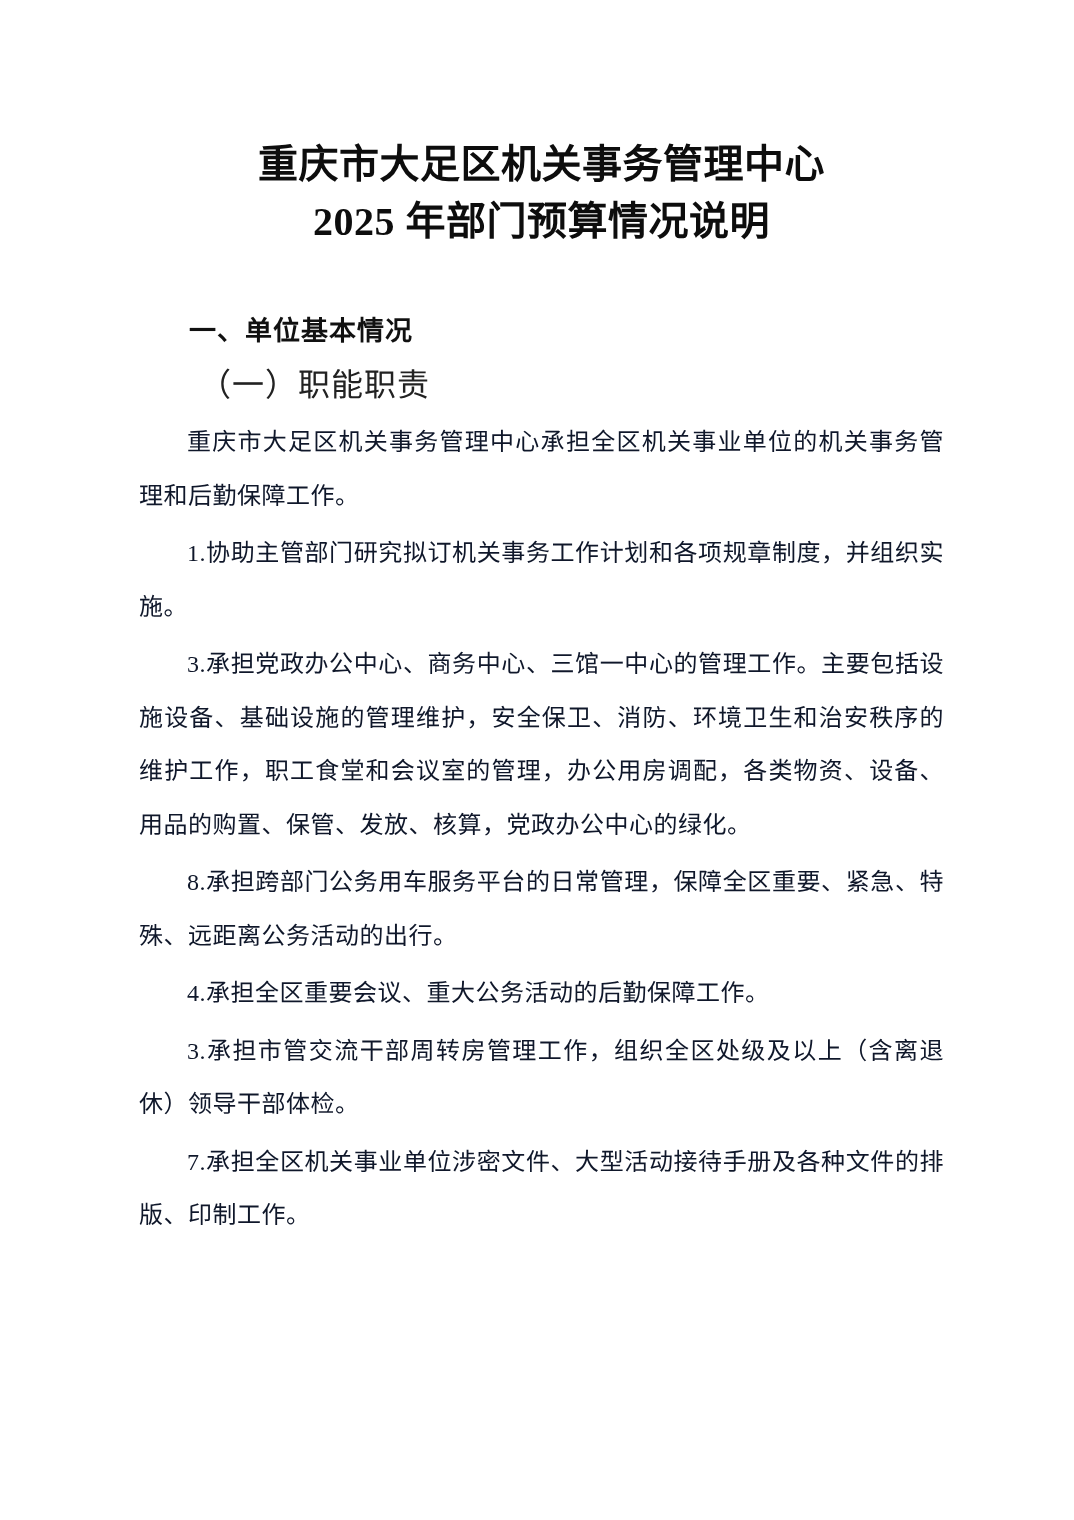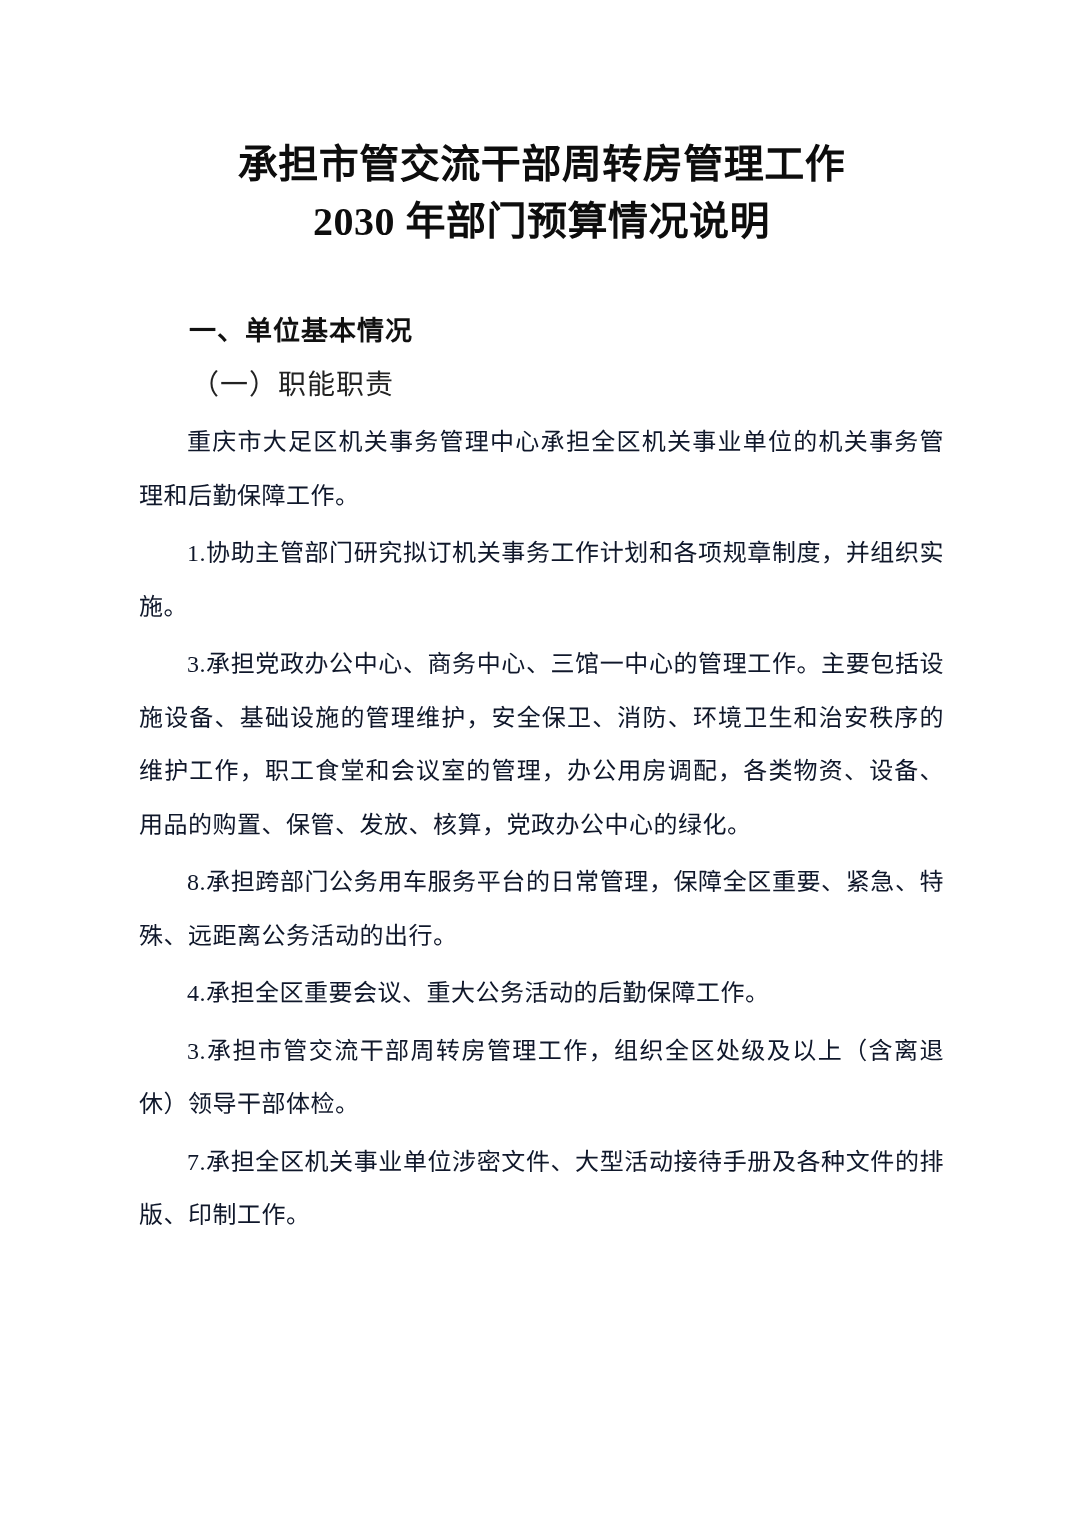--- a/index.html
+++ b/index.html
@@ -45,21 +45,21 @@
     font-size: 27px;
     line-height: 54px;
     color: #111111;
     text-indent: 2em;
     letter-spacing: 1px;
   }
   
   .subsection-heading {
     margin: 0;
     font-weight: normal;
-    font-size: 28px;
+    font-size: 32px;
     line-height: 54px;
     color: #222222;
     text-indent: 2em;
     letter-spacing: 1px;
   }
   
   .body-text p {
     margin: 4px;
     font-size: 24px;
     line-height: 53.5px;
@@ -68,22 +68,22 @@
     color: #0f172a;
     letter-spacing: 0.5px;
   }
 </style>
 </head>
 <body>
 
 <div class="page">
 
   <h1 class="doc-title">
-    <span class="title-line">承担市管交流干部周转房管理工作</span>
-    <span class="title-line">2030 年部门预算情况说明</span>
+    <span class="title-line">重庆市大足区机关事务管理中心</span>
+    <span class="title-line">2025 年部门预算情况说明</span>
   </h1>
 
   <h2 class="section-heading">一、单位基本情况</h2>
 
   <h3 class="subsection-heading">（一）职能职责</h3>
 
   <div class="body-text">
     <p>重庆市大足区机关事务管理中心承担全区机关事业单位的机关事务管理和后勤保障工作。</p>
     <p>1.协助主管部门研究拟订机关事务工作计划和各项规章制度，并组织实施。</p>
     <p>3.承担党政办公中心、商务中心、三馆一中心的管理工作。主要包括设施设备、基础设施的管理维护，安全保卫、消防、环境卫生和治安秩序的维护工作，职工食堂和会议室的管理，办公用房调配，各类物资、设备、用品的购置、保管、发放、核算，党政办公中心的绿化。</p>

